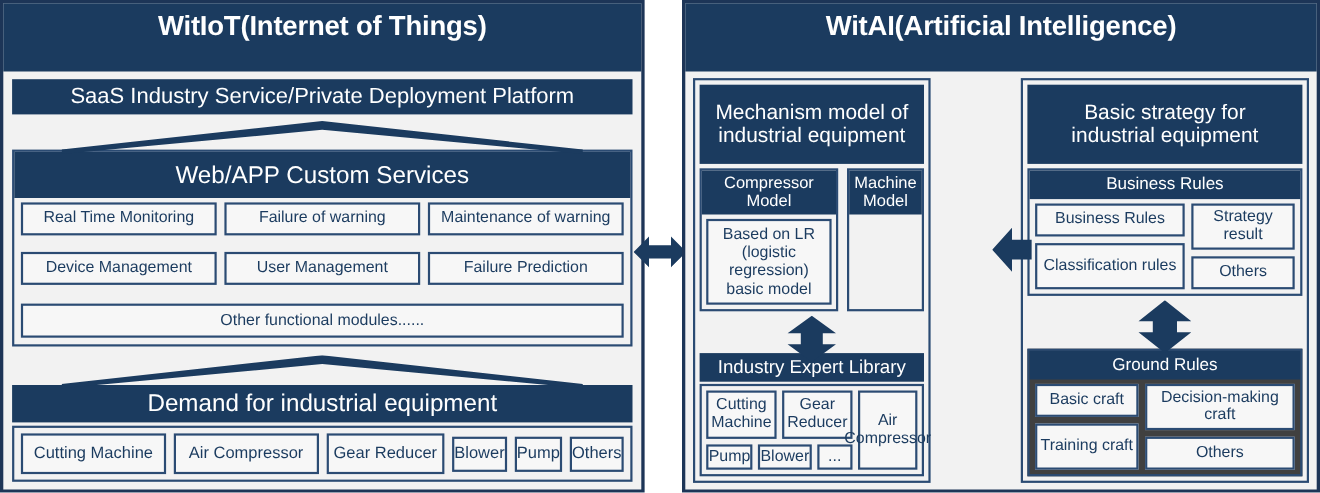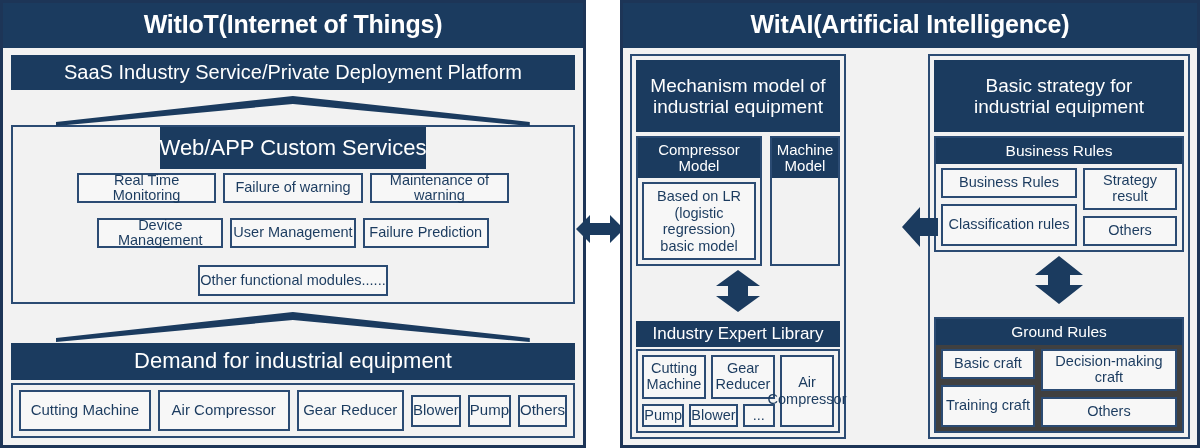--- a/index.html
+++ b/index.html
@@ -25,21 +25,21 @@
     display:flex;
     flex-direction:column;
   }
   .panel-title{
     background:#1b3b5f;
     color:#ffffff;
     font-weight:bold;
     font-size:25px;
     text-align:center;
     line-height:1;
-    padding:9px 0 11px;
+    padding:9px 0 28px;
     letter-spacing:-0.2px;
   }
   .panel-body{
     flex:1;
     padding:6px;
     box-sizing:border-box;
     display:flex;
     flex-direction:column;
     min-height:0;
   }
@@ -81,21 +81,21 @@
   .chev{
     position:absolute;left:8%;right:8%;top:4px;height:30px;
   }
   .chev svg{display:block;width:100%;height:100%;}
 
   .services-group{
     border:2px solid #2b4b73;
     background:#f2f2f2;
     box-sizing:border-box;
     padding:0 0 4px 0;
-    display:flex;flex-direction:column;align-items:center;
+    display:flex;flex-direction:column;
   }
   .webapp-bar{height:42px;font-size:22px;margin:-0px 0 4px 0;}
   .svc-row{display:flex;gap:7px;padding:0 6px;margin-bottom:15px;}
   .svc-cell{flex:1;height:30px;font-size:14.5px;}
   .other-mod{margin:2px 6px 2px;height:31px;font-size:14.5px;}
 
   .demand-bar{height:40px;font-size:22px;}
   .equip-group{
     border:2px solid #2b4b73;background:#f2f2f2;box-sizing:border-box;
     padding:5px 6px;display:flex;gap:7px;align-items:stretch;margin-top:3px;

